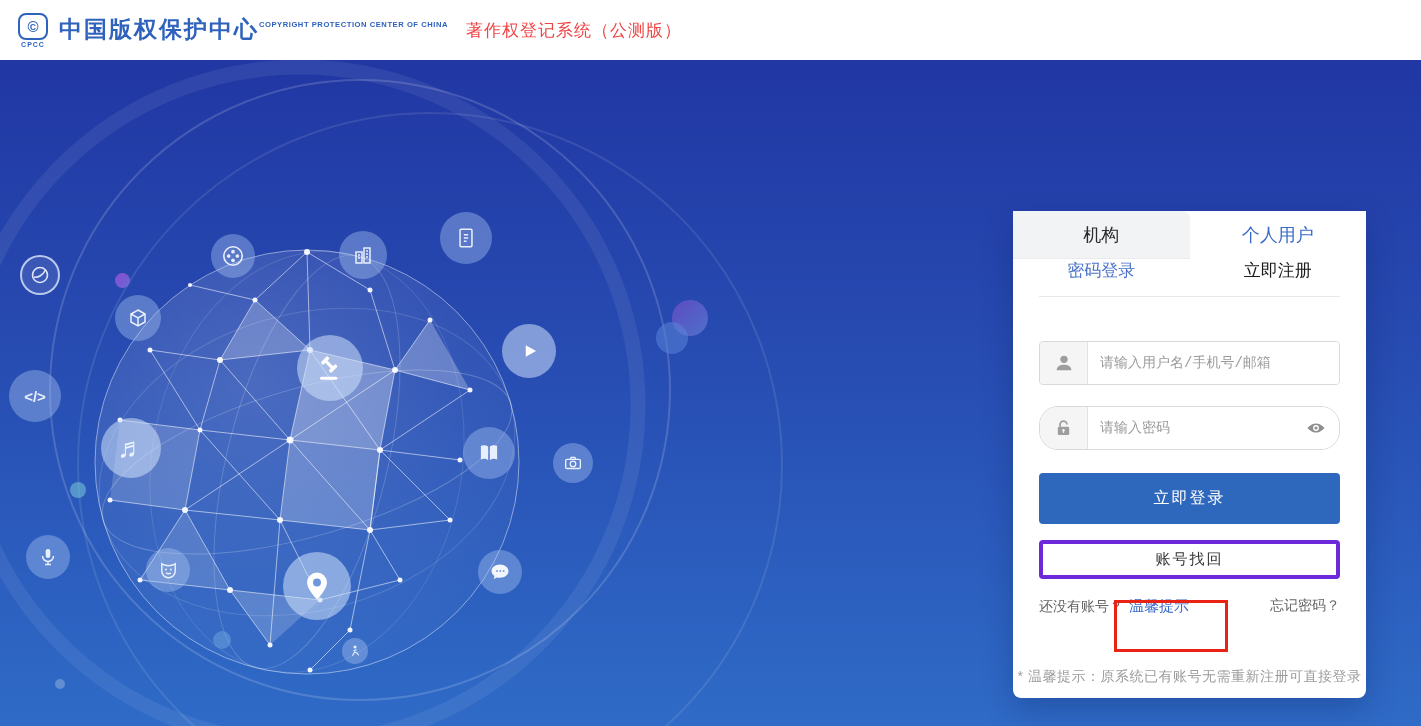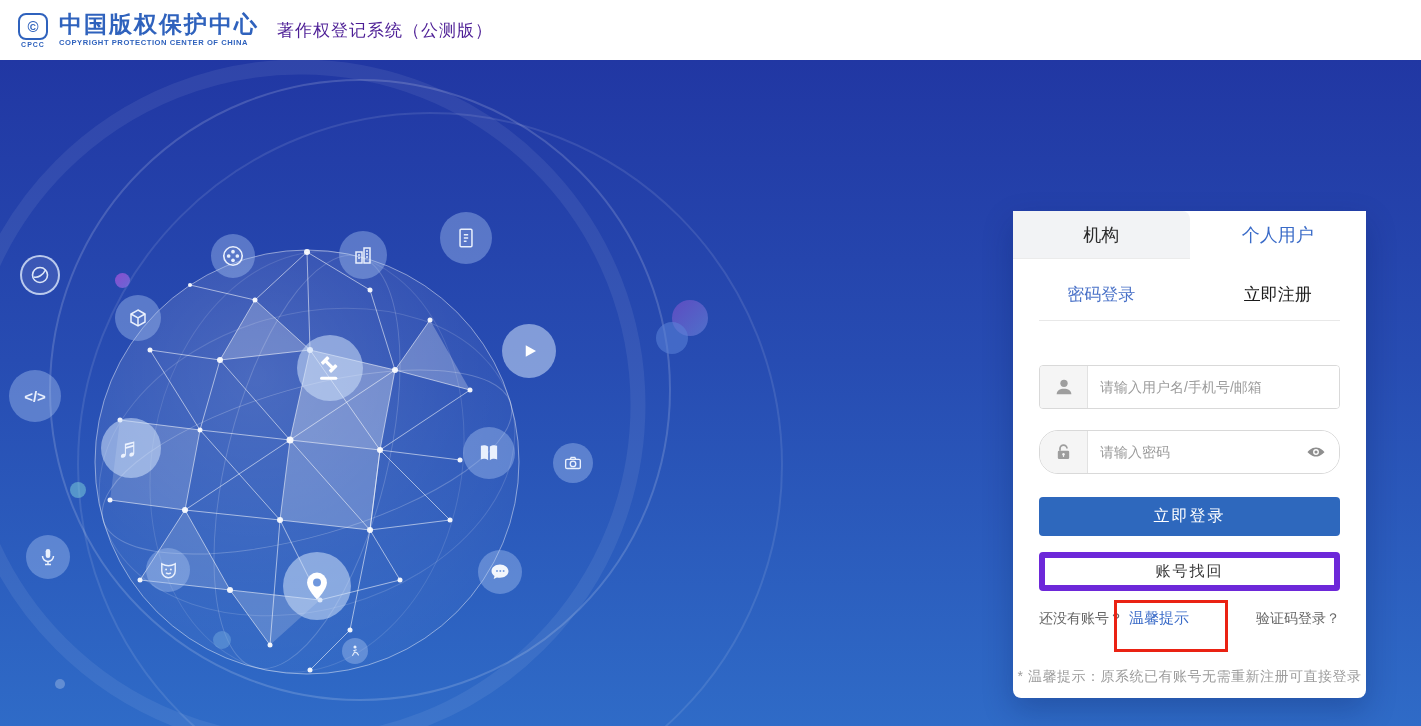--- a/index.html
+++ b/index.html
@@ -11,24 +11,24 @@
     height: 60px; background: #ffffff; display: flex; align-items: center;
     padding-left: 14px; position: relative; z-index: 5;
   }
   .logo { display: flex; align-items: center; cursor: pointer; }
   .logo-mark { width: 38px; text-align: center; color: #2f62bd; margin-right: 7px; }
   .logo-c {
     width: 30px; height: 27px; margin: 0 auto; border: 2.5px solid #2f62bd;
     border-radius: 8px; font-size: 15px; line-height: 23px; font-weight: bold;
   }
   .logo-cpcc { font-size: 7px; font-weight: bold; letter-spacing: 1px; margin-top: 1px; }
-  .logo-text { display: flex; flex-direction: column; justify-content: center; }
+  .logo-text { display: flex; flex-direction: row; justify-content: center; }
   .logo-zh { font-size: 23px; font-weight: bold; color: #2f62bd; letter-spacing: 2px; line-height: 1.02; }
   .logo-en { font-size: 7.6px; font-weight: bold; color: #2f62bd; letter-spacing: 0.55px; margin-top: 2px; }
-  .sys-title { margin-left: 18px; font-size: 17px; color: #4c1d95; letter-spacing: 1px; }
+  .sys-title { margin-left: 18px; font-size: 17px; color: #ef4444; letter-spacing: 1px; }
 
   
   .hero {
     position: relative; height: 666px; overflow: hidden;
     background: linear-gradient(180deg, #2137a3 0%, #274cb2 45%, #2f6bc7 100%);
   }
   .hero svg.bg { position: absolute; left: 0; top: 0; }
 
   .bubble {
     position: absolute; border-radius: 50%;
@@ -50,58 +50,58 @@
   .user-tabs { display: flex; height: 48px; }
   .user-tab {
     flex: 1; display: flex; align-items: center; justify-content: center;
     font-size: 18px; cursor: pointer;
   }
   .user-tab.active { color: #3a6bc8; background: #fff; border-top-left-radius: 8px; }
   .user-tab.inactive {
     background: #f2f3f5; color: #2b2b2b; border-top-right-radius: 8px;
     border-bottom: 1px solid #ebebeb;
   }
-  .method-tabs { display: flex; margin-top: 24px; }
+  .method-tabs { display: flex; }
   .method-tab { flex: 1; text-align: center; font-size: 17px; cursor: pointer; }
   .method-tab.active { color: #4a72c8; }
   .method-tab.inactive { color: #1a1a1a; }
   .divider { height: 1px; background: #e8e8e8; margin: 14px 26px 0; }
 
   .form { padding: 0 26px; position: relative; }
   .input-group {
     display: flex; align-items: stretch; height: 44px;
     border: 1px solid #d9d9d9; border-radius: 4px; overflow: hidden; background: #fff;
   }
   .input-group.first { margin-top: 44px; }
   .input-group.second { margin-top: 21px; border-radius: 19px; }
   .input-icon-box {
     width: 48px; flex: 0 0 48px; background: #f5f5f5; border-right: 1px solid #e2e2e2;
     display: flex; align-items: center; justify-content: center;
   }
   .input-group input {
     flex: 1; border: none; outline: none; padding: 0 12px; font-size: 14px; color: #333;
-    font-family: Liberation Sans, sans-serif; min-width: 0;
+    font-family: Liberation Mono, monospace; min-width: 0;
   }
   .input-group input::placeholder { color: #9b9b9b; }
   .eye-btn { display: flex; align-items: center; padding-right: 12px; cursor: pointer; background: #fff; border: none; }
 
   .btn-login {
-    display: block; width: 100%; height: 39px; margin-top: 23px;
+    display: block; width: 100%; height: 51px; margin-top: 23px;
     background: #2e68bd; color: #fff; font-size: 16px; border: none; border-radius: 4px;
     cursor: pointer; letter-spacing: 2px;
     font-family: "Liberation Sans", "DejaVu Sans", sans-serif;
   }
   .btn-recover {
     display: block; width: 100%; height: 39px; margin-top: 16px;
-    background: #fff; color: #333; font-size: 15px; border: 6px solid #6d28d9; border-radius: 4px;
+    background: #fff; color: #333; font-size: 15px; border: 4px solid #6d28d9; border-radius: 4px;
     cursor: pointer; letter-spacing: 2px;
     font-family: "Liberation Sans", "DejaVu Sans", sans-serif;
   }
   .links-row {
-    margin-top: 18px; display: flex; align-items: center; justify-content: space-between;
+    margin-top: 18px; display: flex; justify-content: space-between;
     font-size: 14px; color: #666;
   }
   .links-left { display: flex; align-items: center; }
   .register-link { color: #3a6bc8; font-size: 15px; margin-left: 6px; text-decoration: none; cursor: pointer; }
   .forgot-link { color: #666; text-decoration: none; cursor: pointer; }
 
   .annotation-rect {
     position: absolute; left: 101px; top: 389px; width: 114px; height: 52px;
     border: 3px solid #ea2213; pointer-events: none;
   }
@@ -360,21 +360,21 @@
 
       <button class="btn-login">立即登录</button>
 
       <button class="btn-recover">账号找回</button>
 
       <div class="links-row">
         <div class="links-left">
           <span>还没有账号？</span>
           <a class="register-link">温馨提示</a>
         </div>
-        <a class="forgot-link">验证码登录？</a>
+        <a class="forgot-link">忘记密码？</a>
       </div>
 
     </div>
 
     <div class="annotation-rect"></div>
 
     <div class="tip">* 温馨提示：原系统已有账号无需重新注册可直接登录</div>
   </div>
 </div>
 

